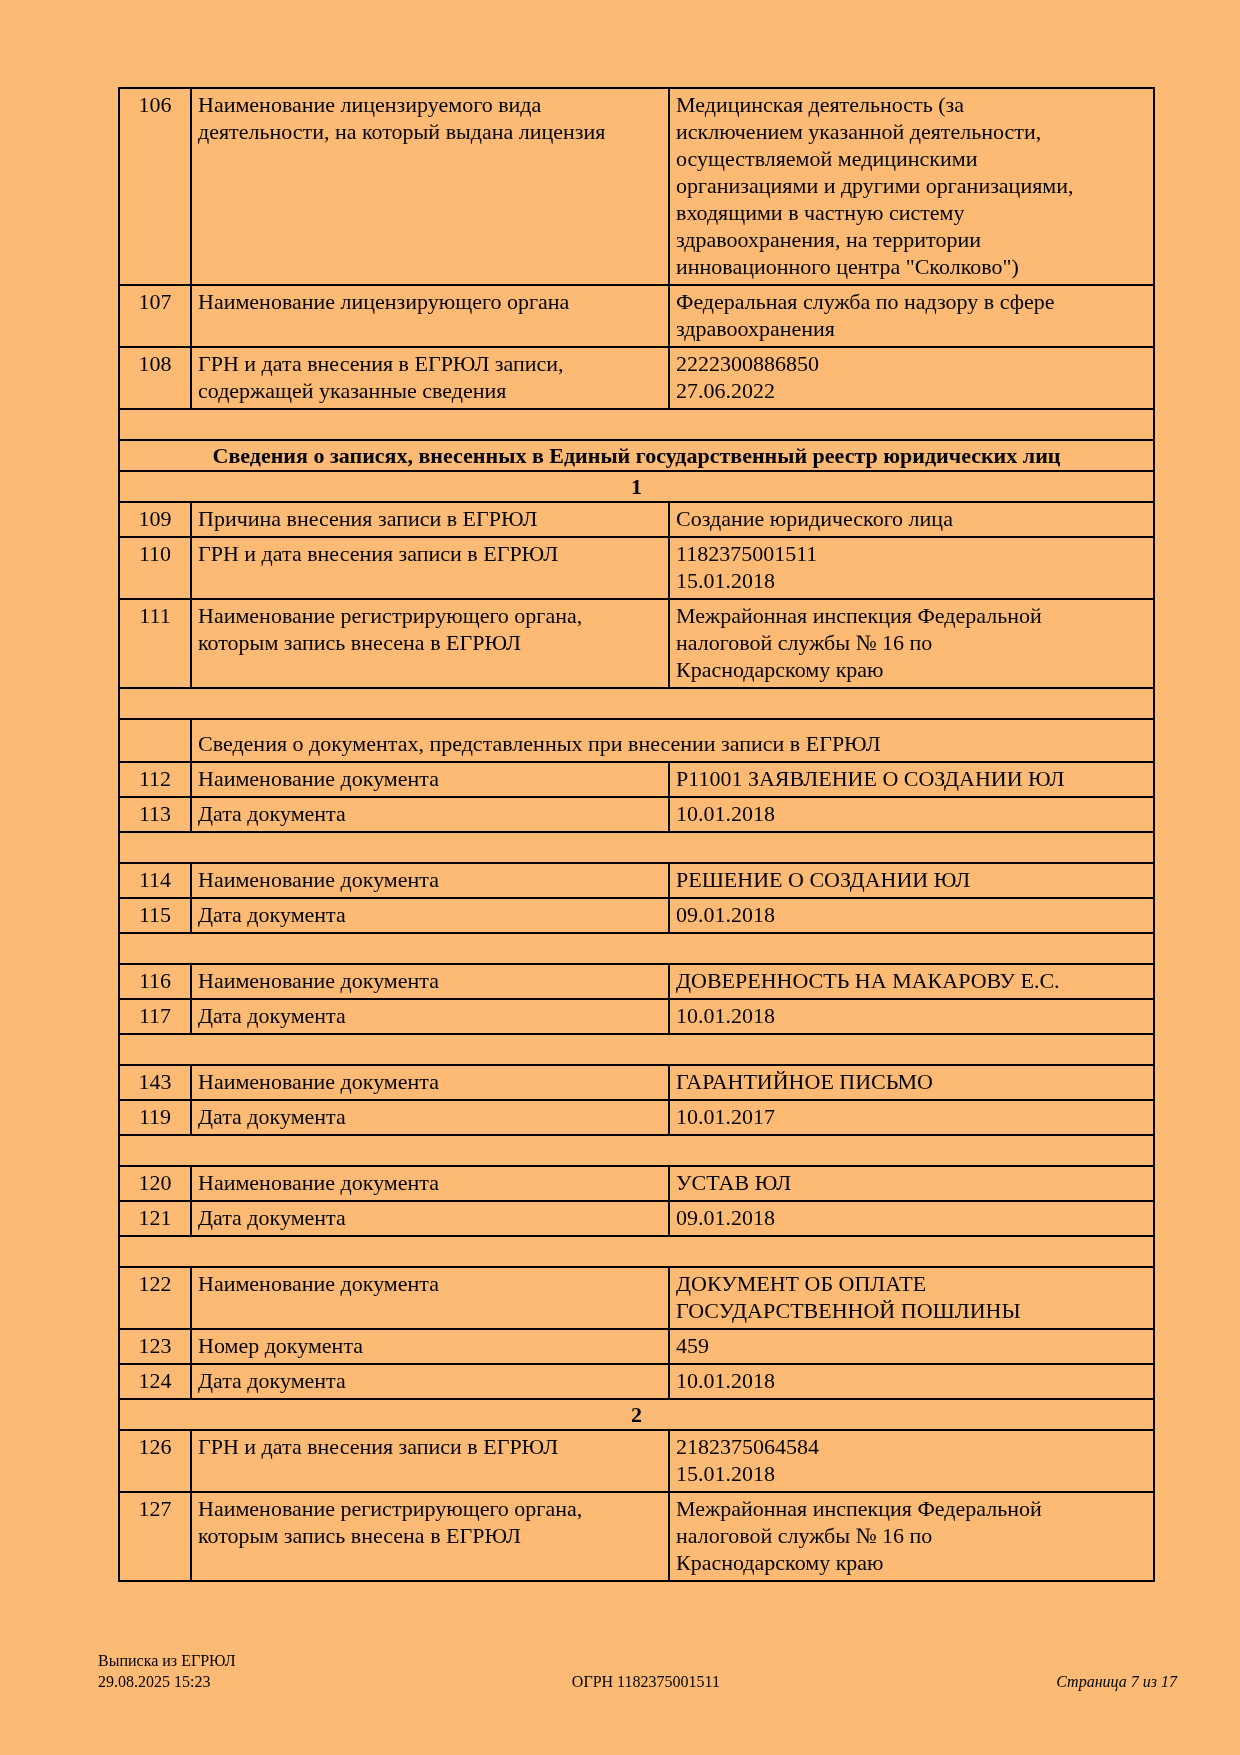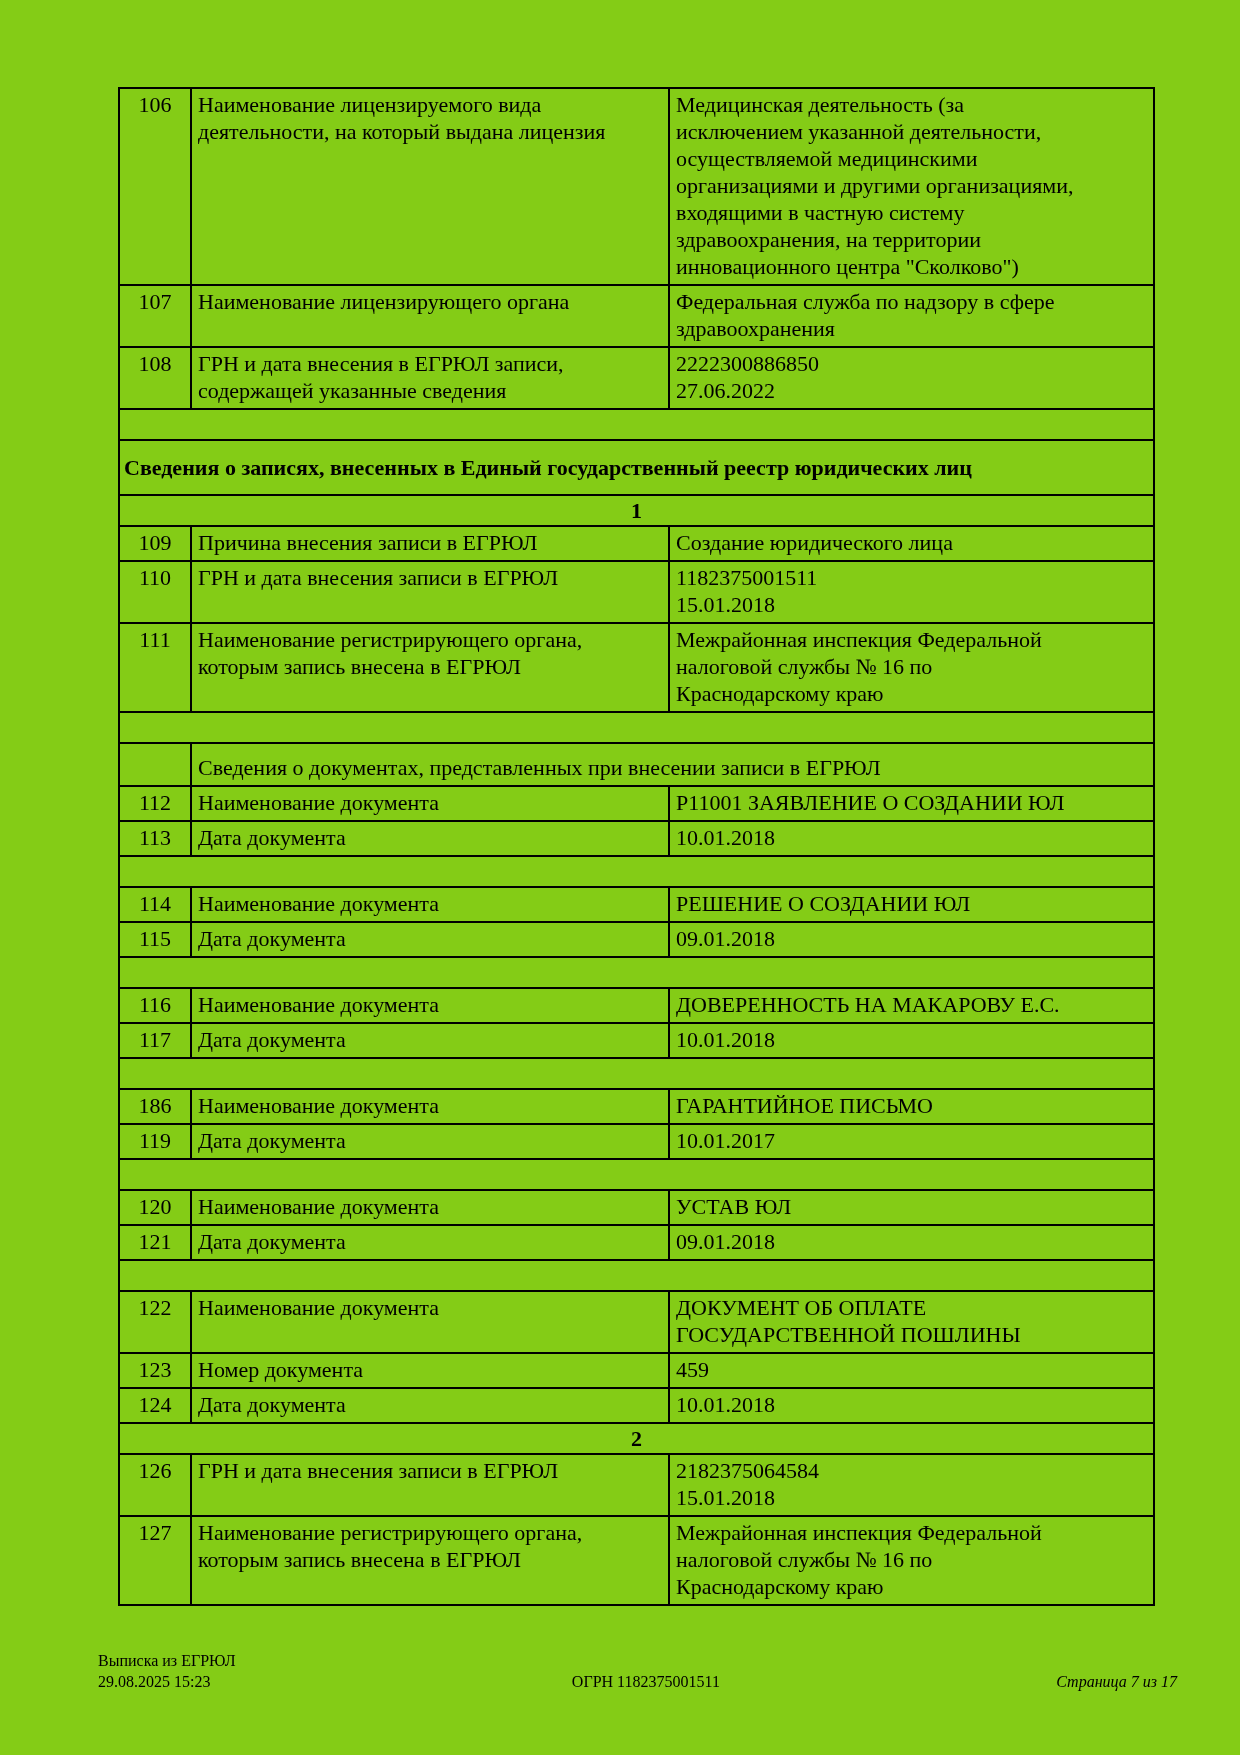--- a/index.html
+++ b/index.html
@@ -1,27 +1,27 @@
 <!DOCTYPE html>
 <html><head>
 <meta charset="utf-8">
 <style>
   html,body{margin:0;padding:0;background:#fff;}
   body{width:1240px;height:1755px;position:relative;
        font-family:"Liberation Serif","DejaVu Serif",serif;color:#000;}
-  .page{position:absolute;inset:0;background:#84cc16;}
+  .page{position:absolute;inset:0;background:#fdba74;}
 
   table.egrul{position:absolute;left:118px;top:87px;width:1035px;
     border-collapse:collapse;table-layout:fixed;}
   table.egrul td{border:2px solid #000;vertical-align:top;
     font-size:22px;line-height:27px;padding:2px 6px 4px 6px;}
   td.num{text-align:center;padding-left:2px;padding-right:2px;}
   td.lbl,td.val{white-space:pre-line;}
   tr.spacer td{height:29px;padding:0;}
-  tr.section td{font-weight:bold;text-align:left;padding:13px 4px;}
+  tr.section td{font-weight:bold;text-align:center;padding:1px 4px;}
   tr.group td{font-weight:bold;text-align:center;padding:1px 4px;}
   tr.subsection td{padding-top:10px;}
 
   .footer{position:absolute;left:98px;top:1650px;width:1079px;
     display:flex;align-items:flex-end;font-size:16px;line-height:21px;gap:12px;}
   .f-left{flex:0 0 auto;}
   .f-center{flex:1 1 auto;text-align:center;}
   .f-right{flex:0 0 auto;text-align:right;font-style:italic;}
 </style>
 </head>
@@ -129,21 +129,21 @@
         </tr>
         <tr>
           <td class="num">117</td>
           <td class="lbl">Дата документа</td>
           <td class="val">10.01.2018</td>
         </tr>
         <tr class="spacer">
           <td colspan="3"></td>
         </tr>
         <tr>
-          <td class="num">186</td>
+          <td class="num">143</td>
           <td class="lbl">Наименование документа</td>
           <td class="val">ГАРАНТИЙНОЕ ПИСЬМО</td>
         </tr>
         <tr>
           <td class="num">119</td>
           <td class="lbl">Дата документа</td>
           <td class="val">10.01.2017</td>
         </tr>
         <tr class="spacer">
           <td colspan="3"></td>

